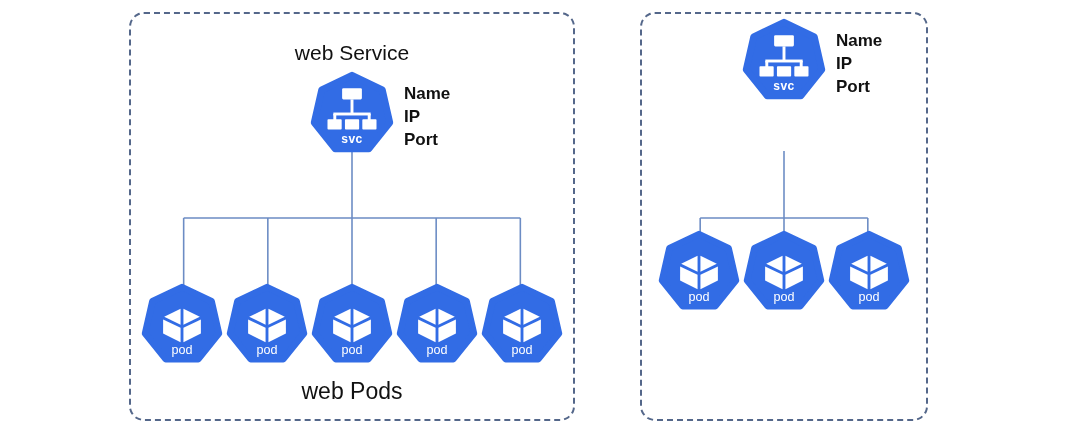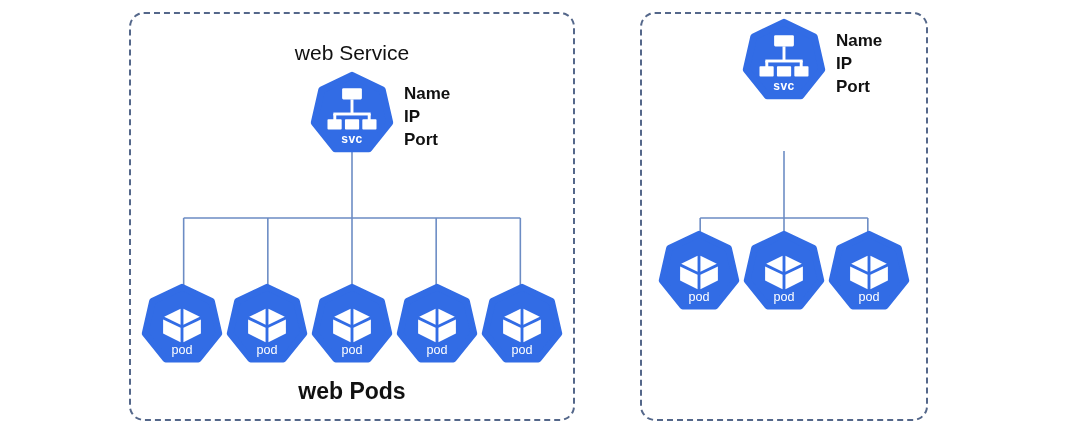--- a/index.html
+++ b/index.html
@@ -66,21 +66,21 @@
     display: flex;
     gap: 1px;
     z-index: 2;
     justify-content: flex-end;
   }
   .pod { width: 84px; height: 84px; }
   .pod svg.hexsvg { width: 84px; height: 84px; display: block; }
   .box-caption {
     margin-top: 9px;
     font-size: 23px;
-    font-weight: 700;
+    font-weight: 400;
     line-height: 30px;
     white-space: nowrap;
     z-index: 2;
   }
   .connectors {
     position: absolute;
     inset: 0;
     width: 100%;
     height: 100%;
     pointer-events: none;

